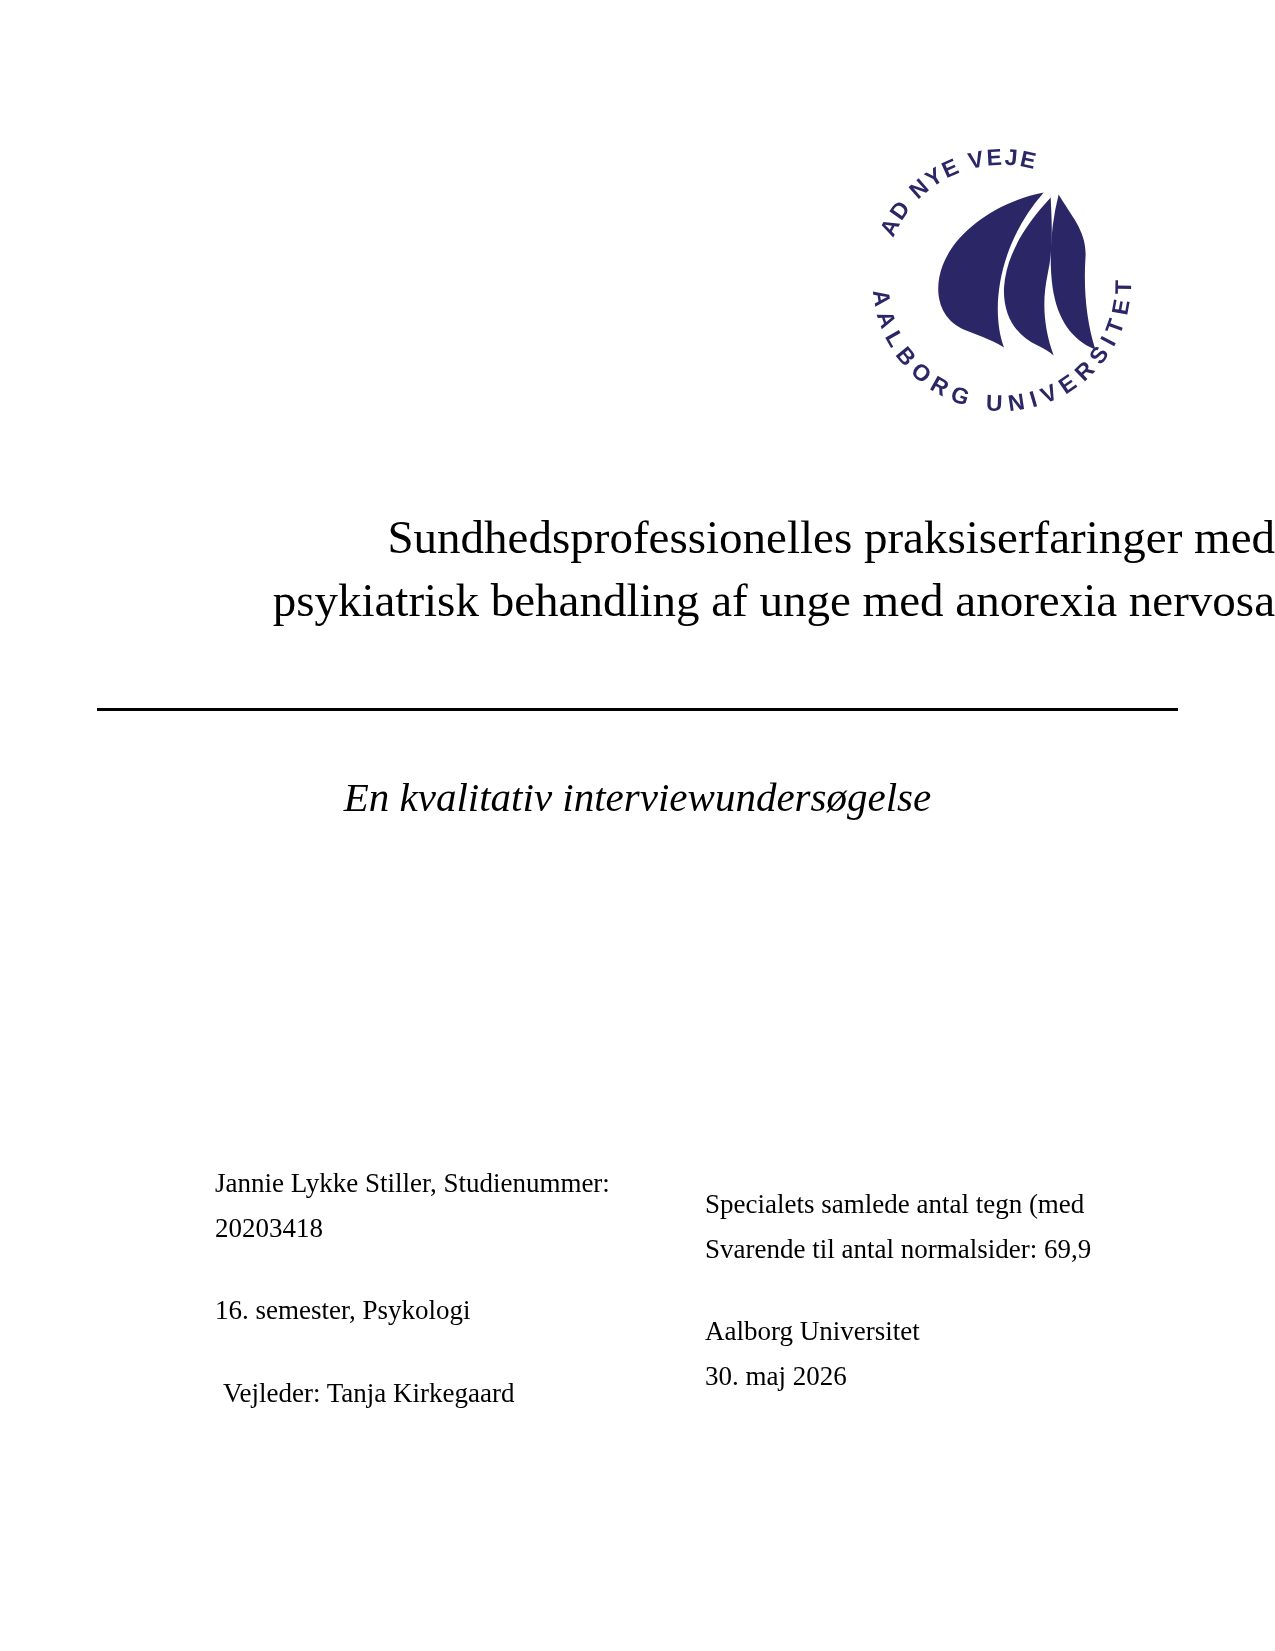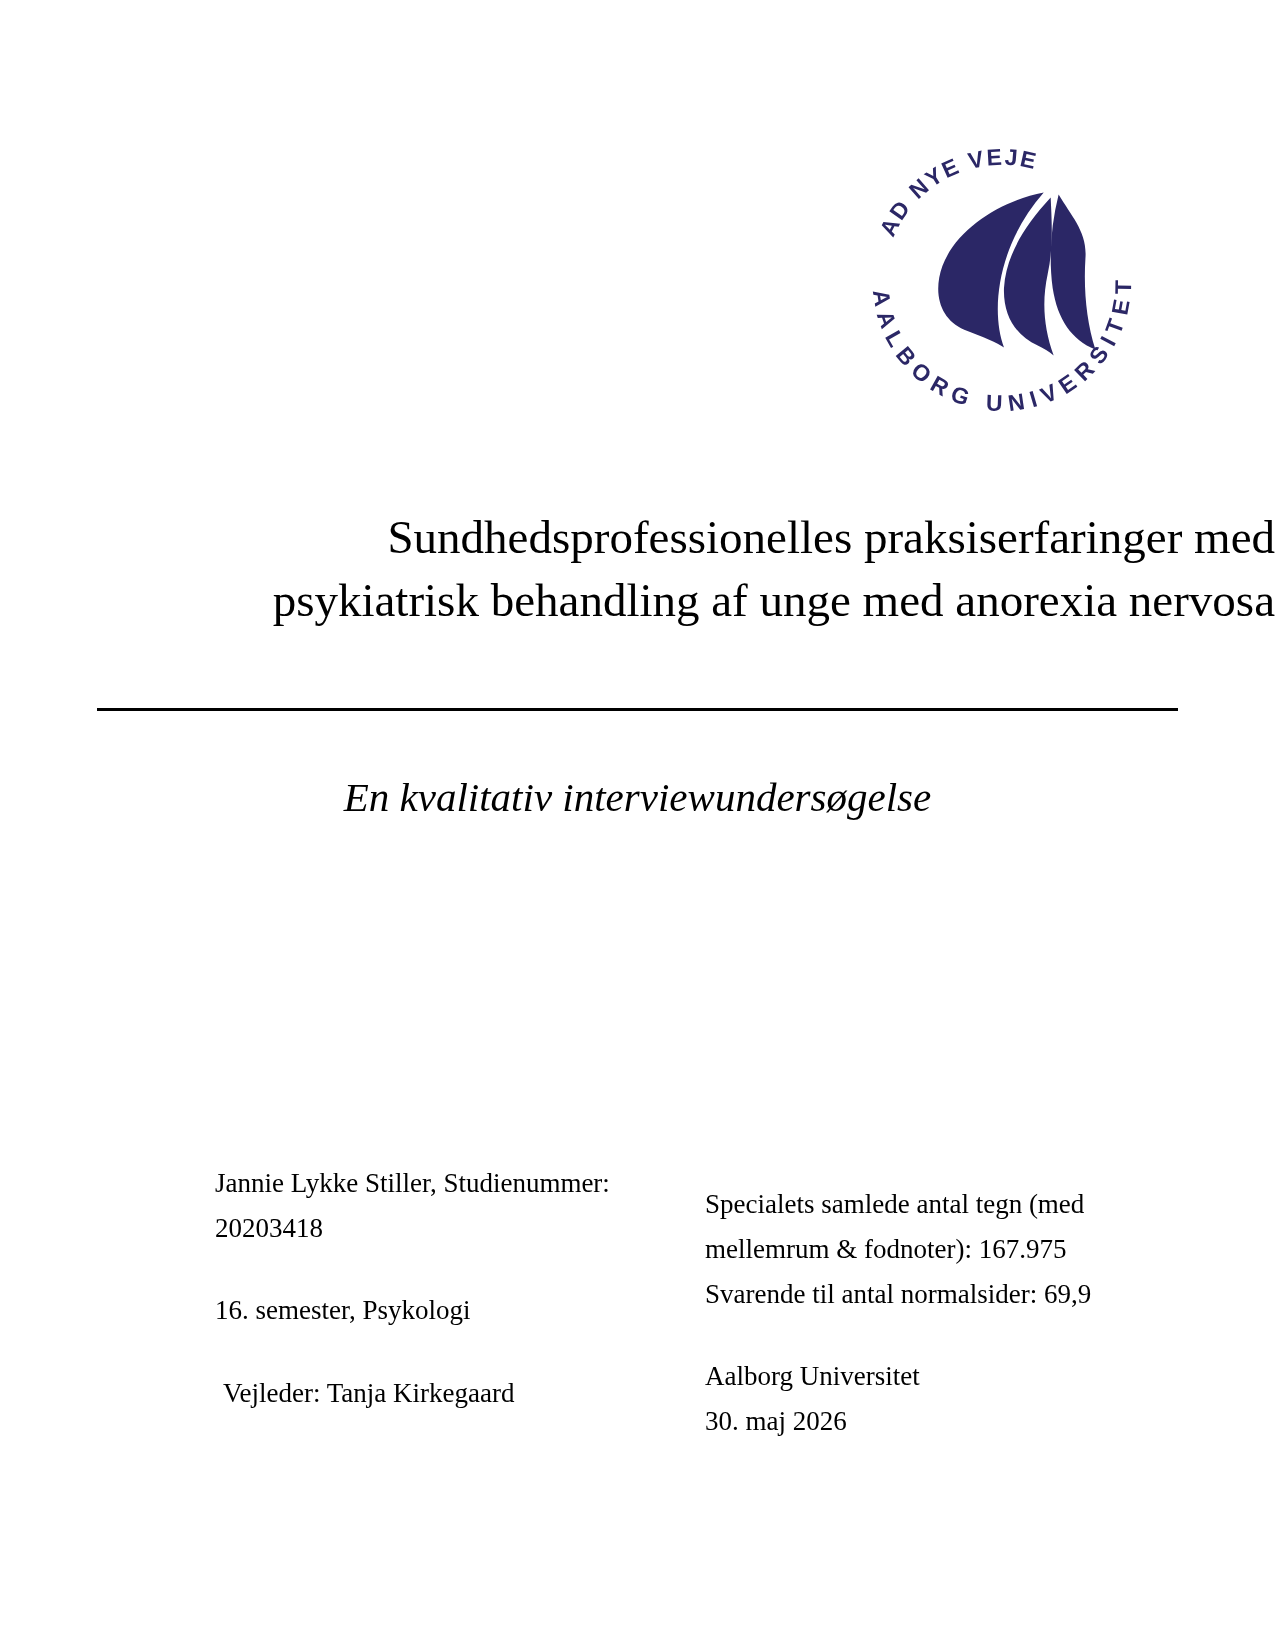--- a/index.html
+++ b/index.html
@@ -91,19 +91,18 @@
 
   <div class="col col-left">
     <div>Jannie Lykke Stiller, Studienummer:</div>
     <div>20203418</div>
     <div class="gap-1">16. semester, Psykologi</div>
     <div class="gap-2 indent">Vejleder: Tanja Kirkegaard</div>
   </div>
 
   <div class="col col-right">
     <div>Specialets samlede antal tegn (med</div>
-    <div>mellemrum &amp; fodnoter): 167.975</div>
     <div>Svarende til antal normalsider: 69,9</div>
     <div class="gap-1">Aalborg Universitet</div>
     <div>30. maj 2026</div>
   </div>
 
 </div>
 
 </body></html>

